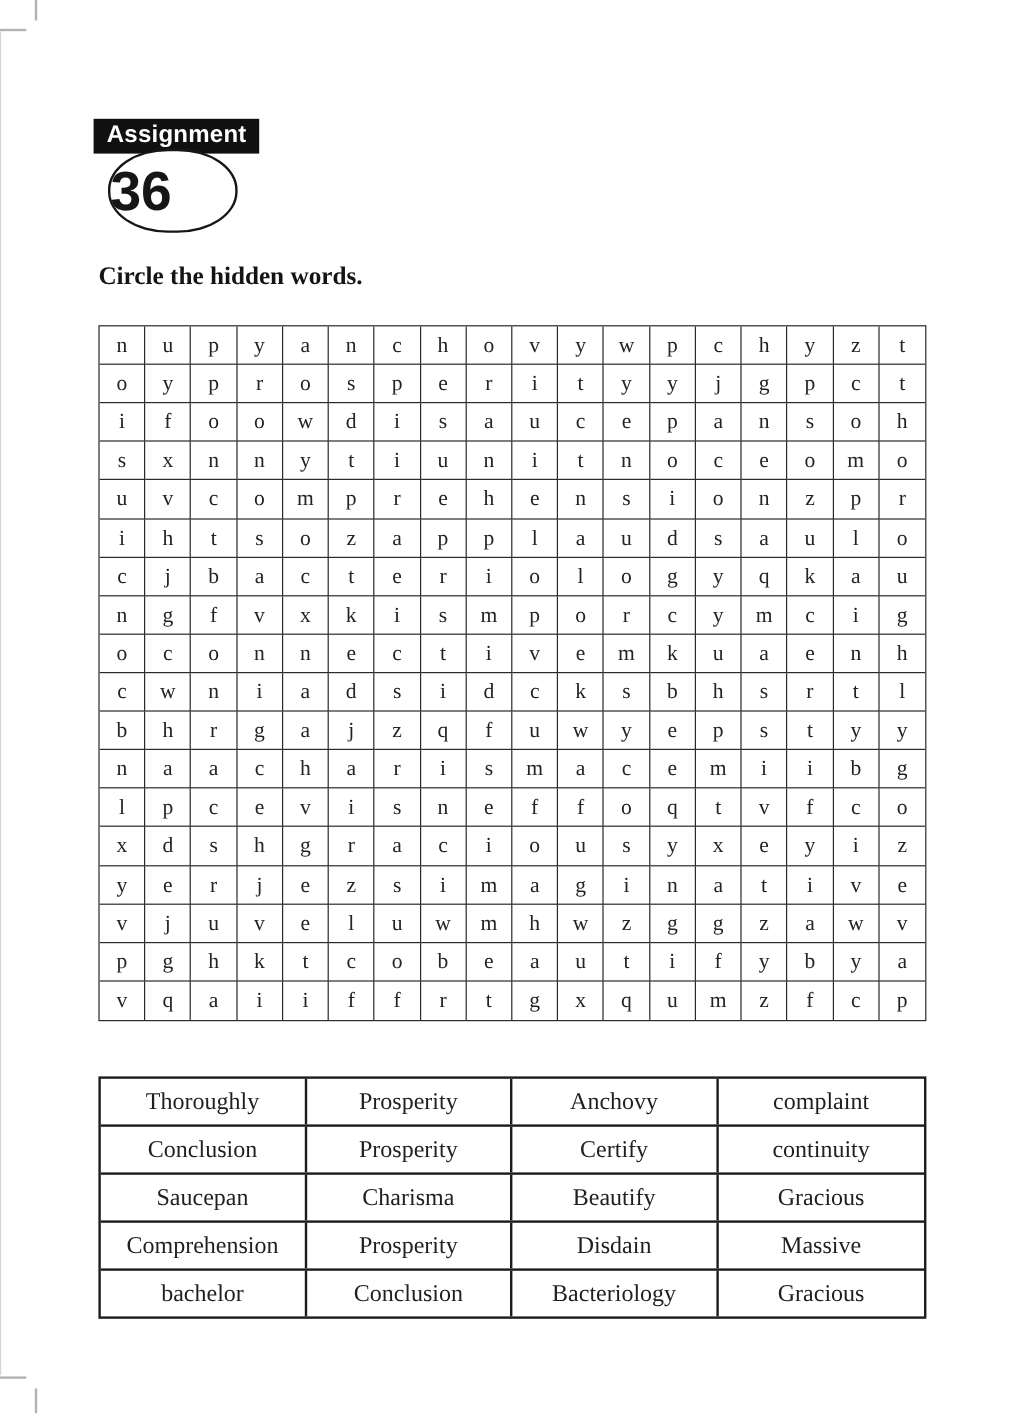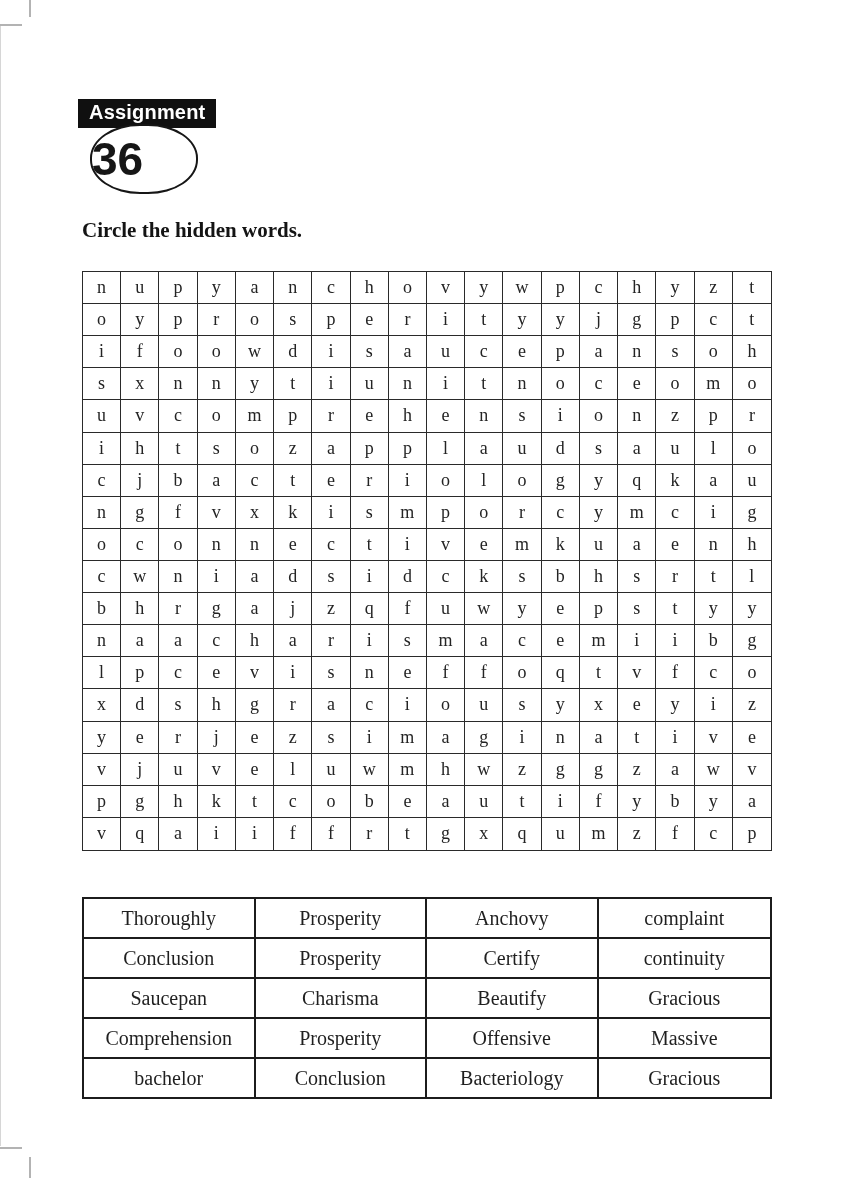--- a/index.html
+++ b/index.html
@@ -450,21 +450,21 @@
       </div>
       <div class="word-row">
         <div class="word-cell">Saucepan</div>
         <div class="word-cell">Charisma</div>
         <div class="word-cell">Beautify</div>
         <div class="word-cell">Gracious</div>
       </div>
       <div class="word-row">
         <div class="word-cell">Comprehension</div>
         <div class="word-cell">Prosperity</div>
-        <div class="word-cell">Offensive</div>
+        <div class="word-cell">Disdain</div>
         <div class="word-cell">Massive</div>
       </div>
       <div class="word-row">
         <div class="word-cell">bachelor</div>
         <div class="word-cell">Conclusion</div>
         <div class="word-cell">Bacteriology</div>
         <div class="word-cell">Gracious</div>
       </div>
     </div>
 

